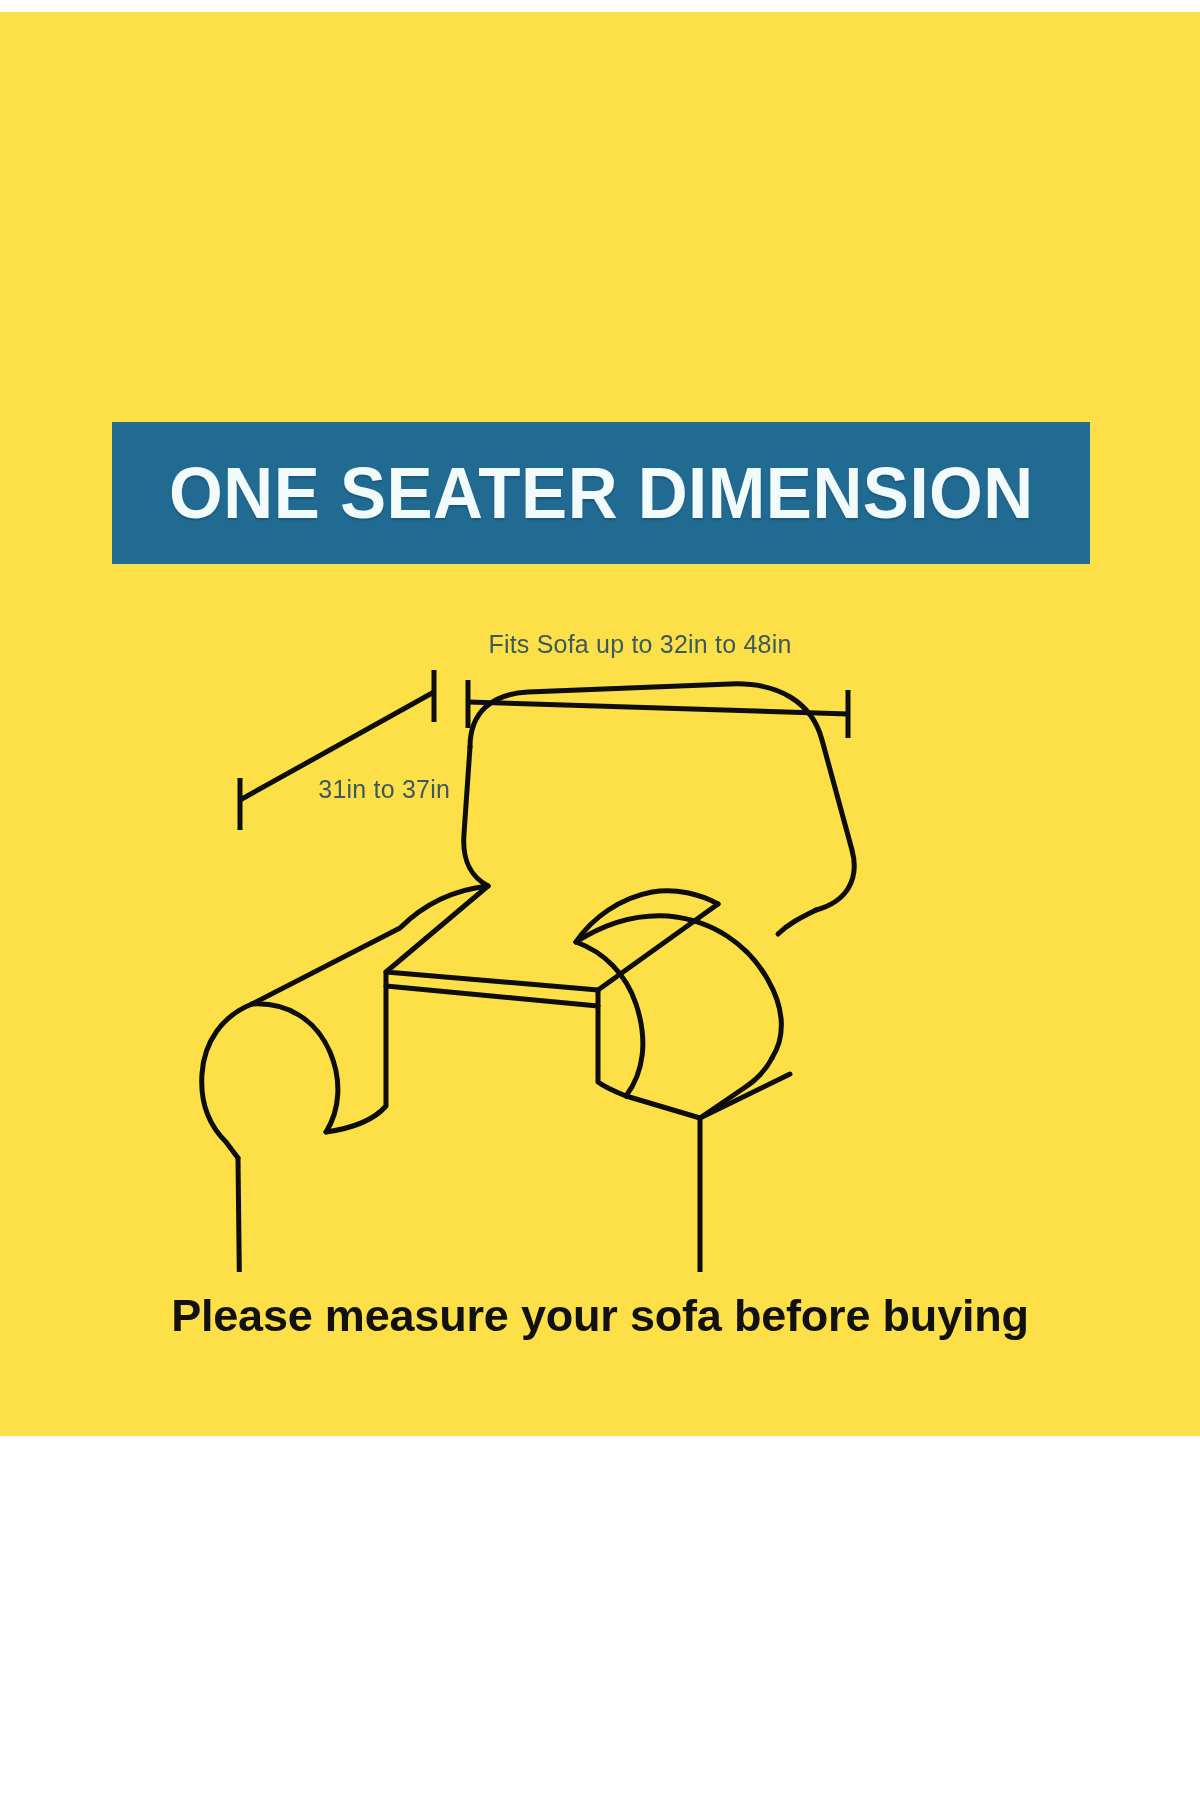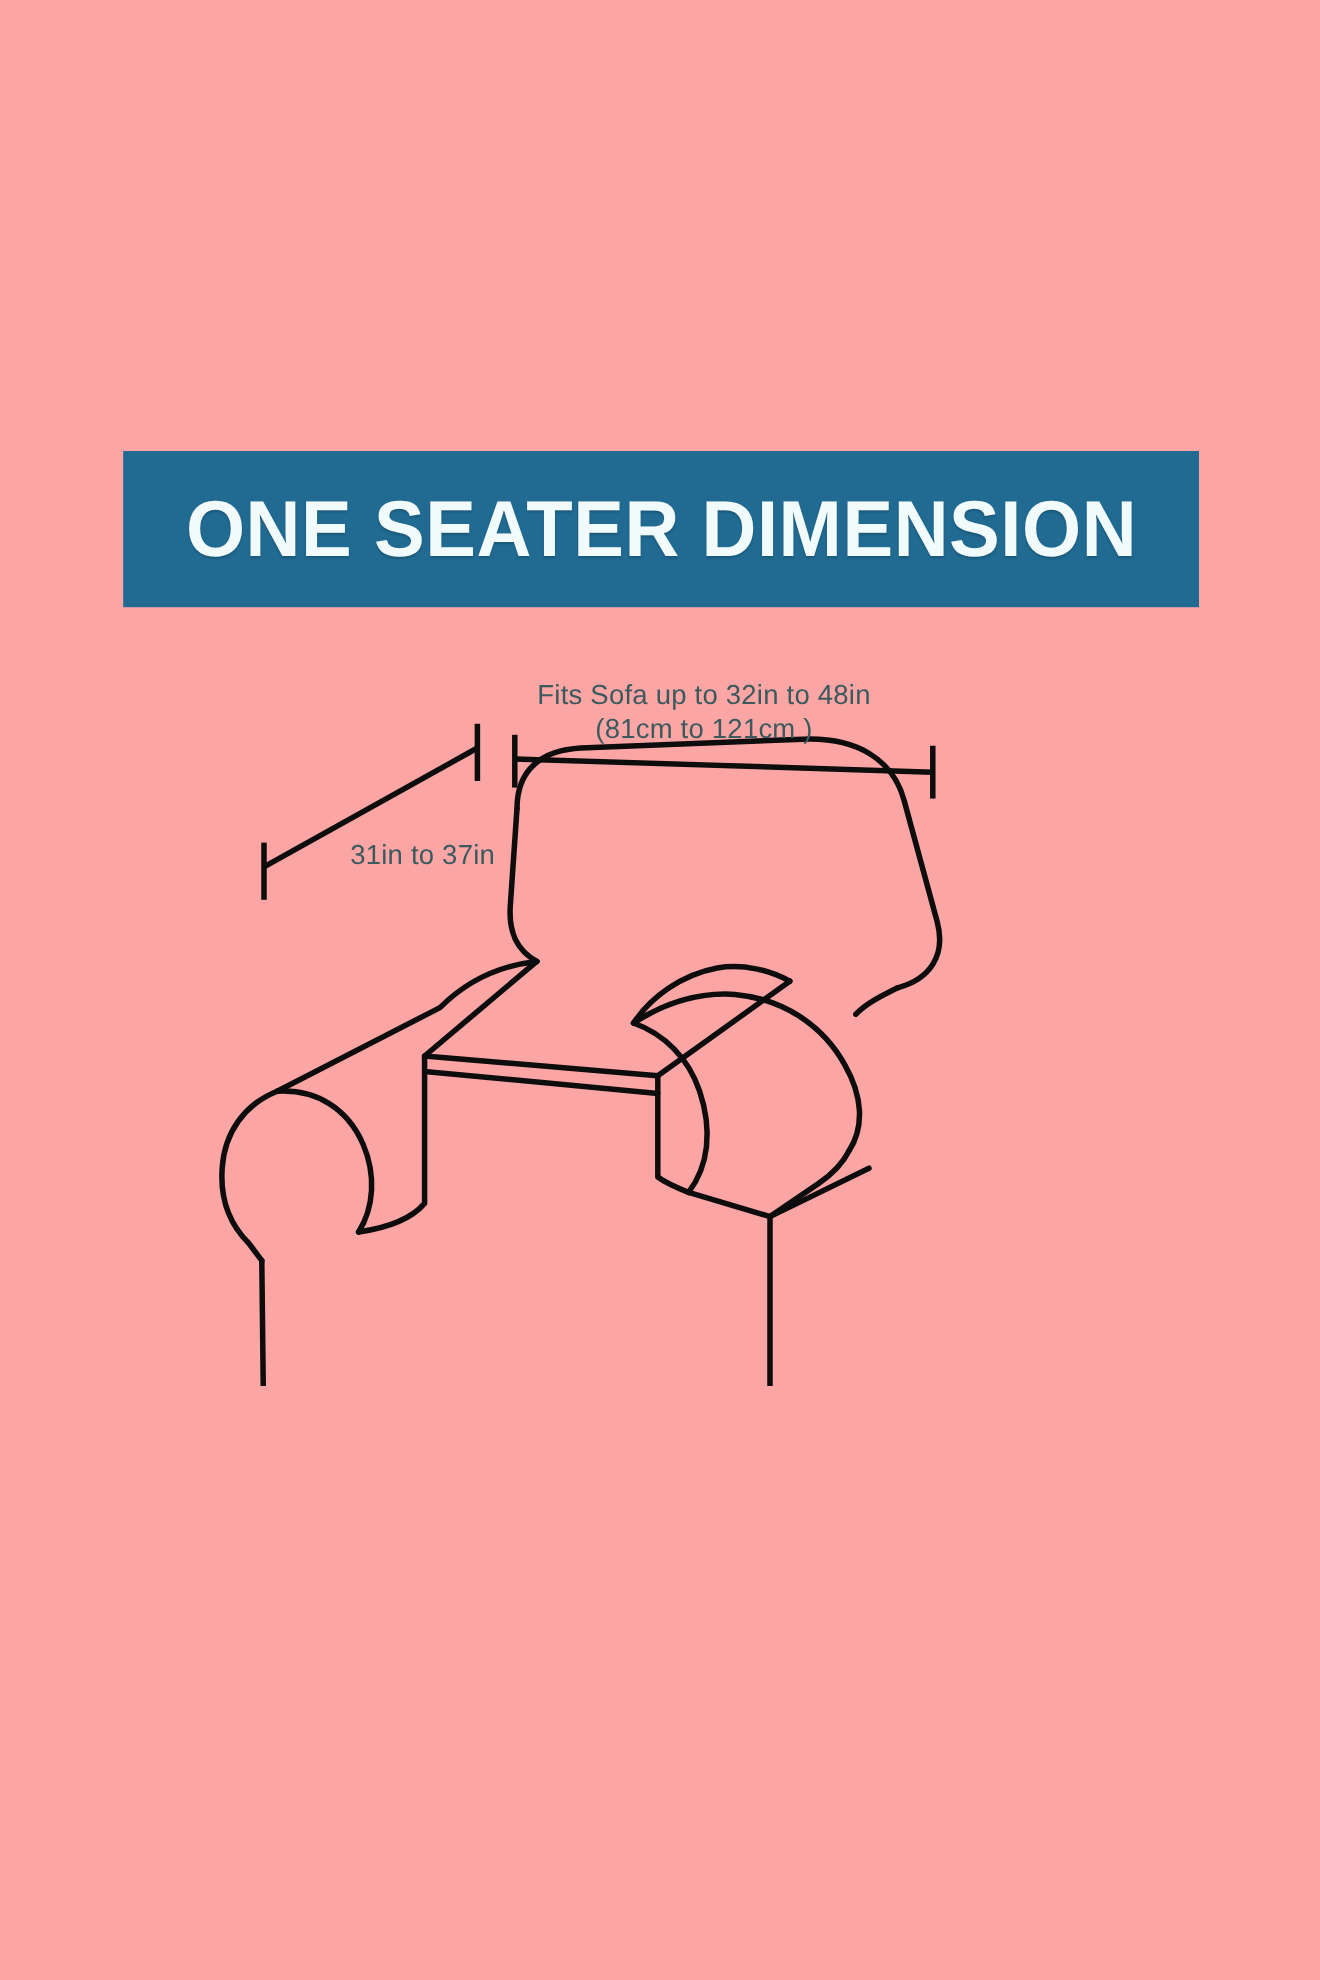--- a/index.html
+++ b/index.html
@@ -11,24 +11,24 @@
   body {
     width: 1200px;
     height: 1800px;
     position: relative;
     font-family: "Liberation Sans", sans-serif;
     overflow: hidden;
   }
 
   #page {
     position: absolute;
-    left: 0; top: 0;
-    width: 1200px;
-    height: 1800px;
-    background: #fca5a5;
+    left: 0; top: 12px;
+    width: 1200px;
+    height: 1424px;
+    background: #fde047;
   }
 
   
   .banner {
     position: absolute;
     left: 112px;
     top: 410px;
     width: 978px;
     height: 142px;
     background: #216a92;
@@ -200,21 +200,21 @@
 
         <line x1="240" y1="228" x2="434" y2="120"></line>
         <line x1="434" y1="98" x2="434" y2="150"></line>
         <line x1="240" y1="206" x2="240" y2="258"></line>
       </g>
     </svg>
   </div>
 
   <div class="dim-label" id="width-label">
     <span class="line1">Fits Sofa up to 32in to 48in</span>
-    <span class="line2">(81cm to 121cm )</span>
   </div>
 
   <div class="dim-label" id="depth-label">
     <span class="line1">31in to 37in</span>
   </div>
 
+  <div class="footer-note">Please measure your sofa before buying</div>
 
 </div>
 
 </body></html>

